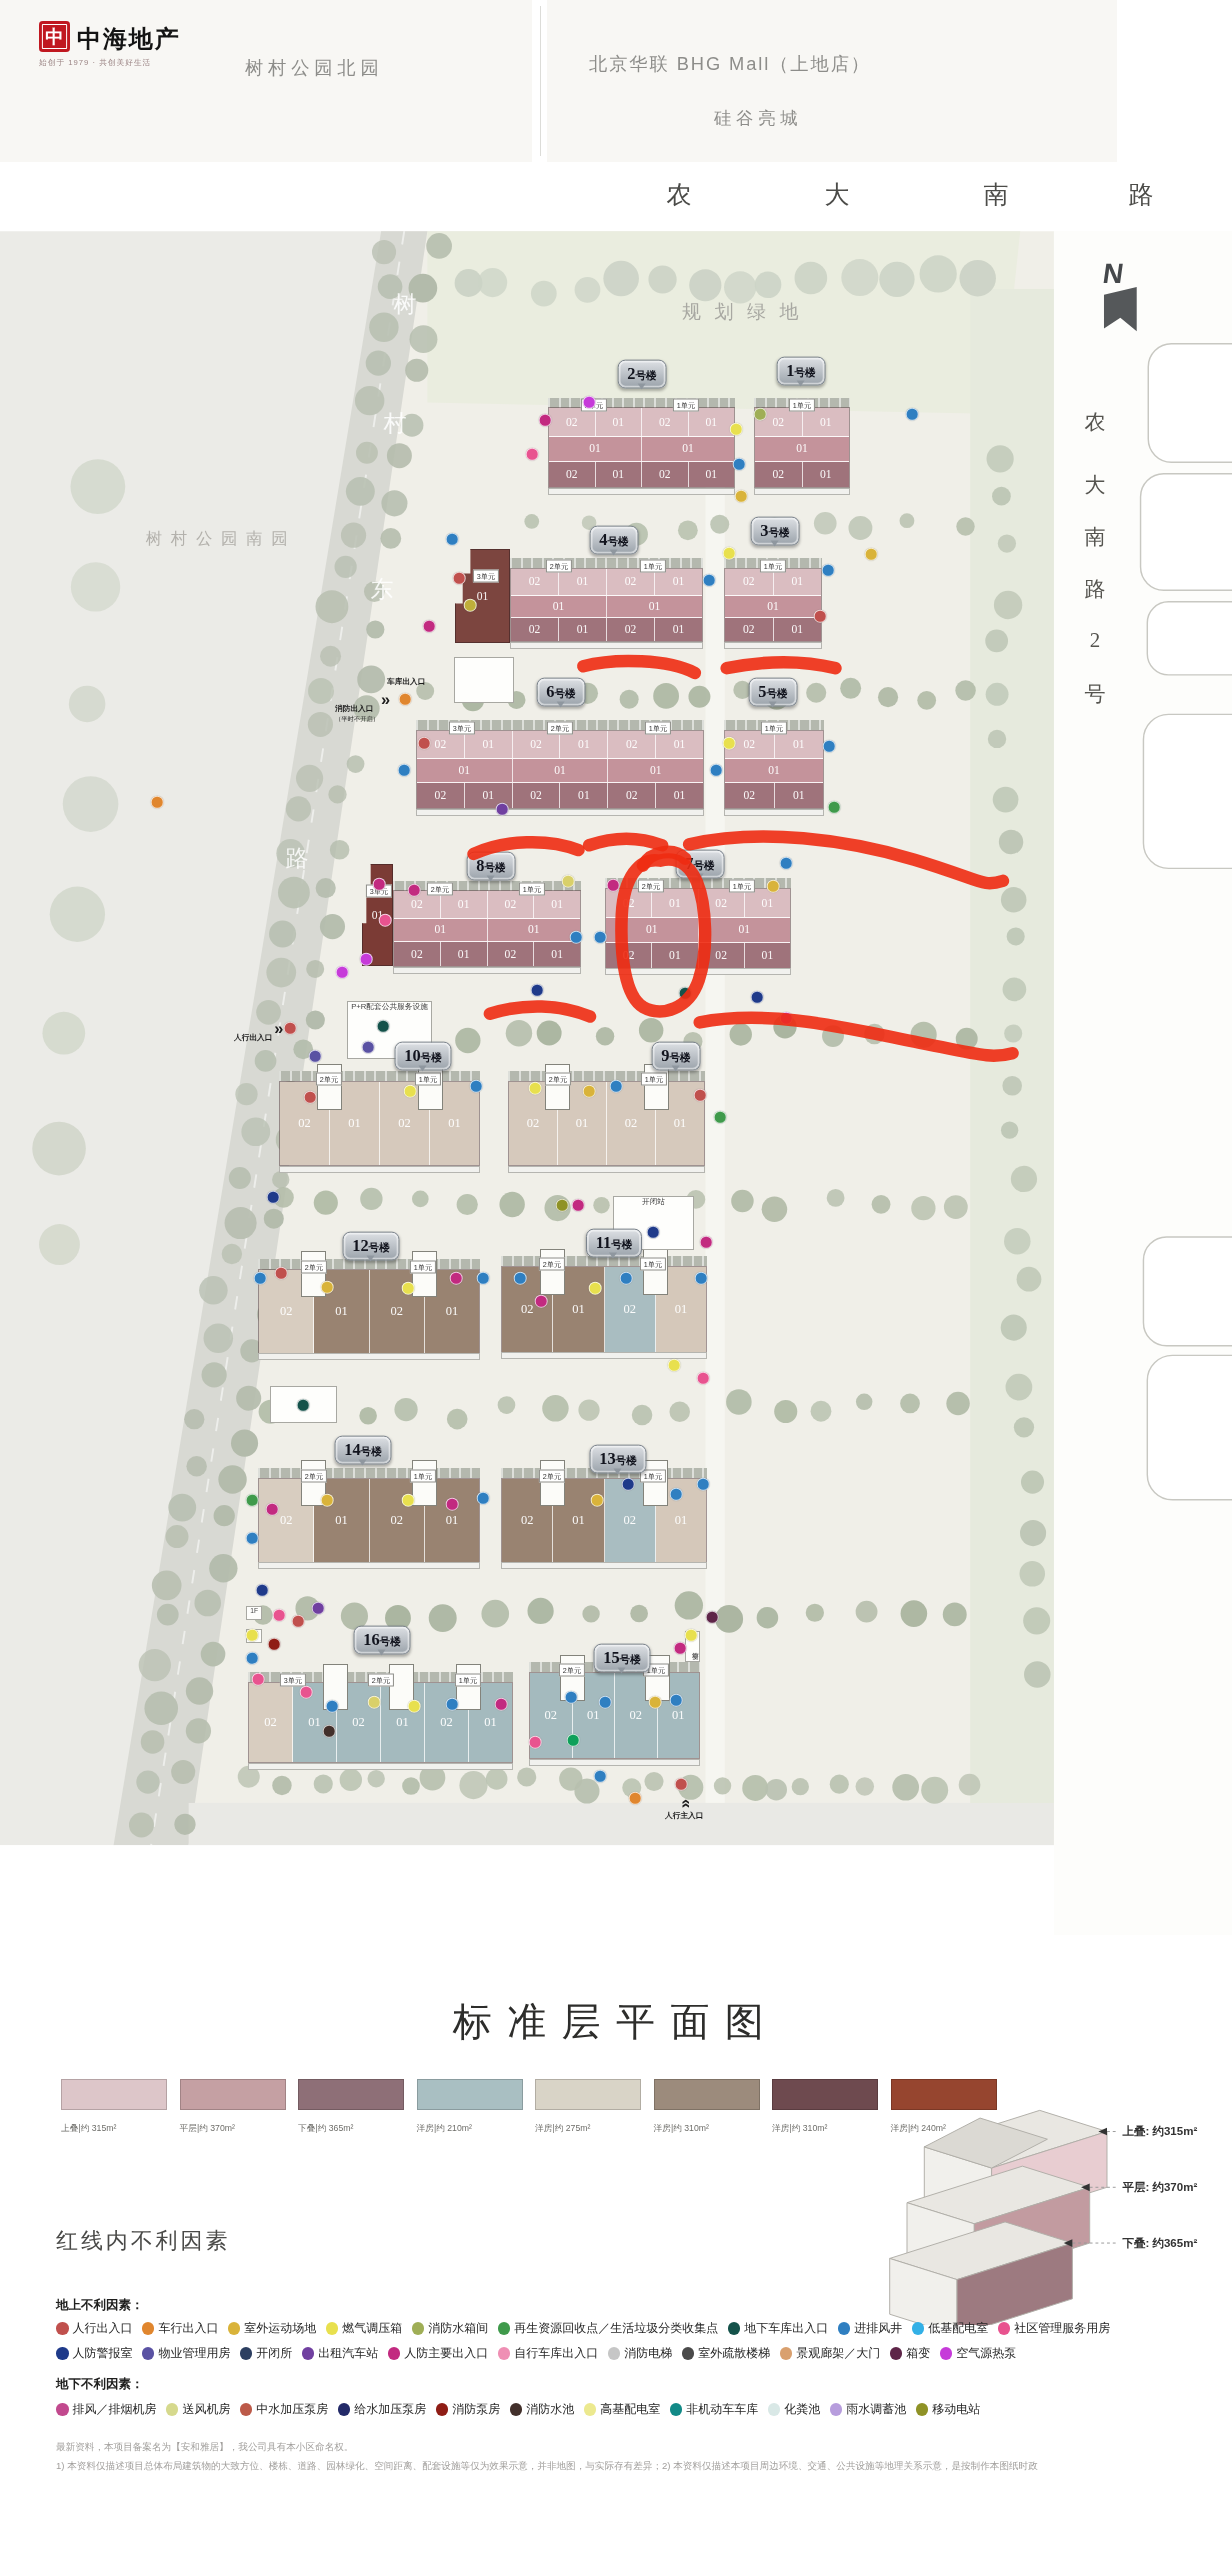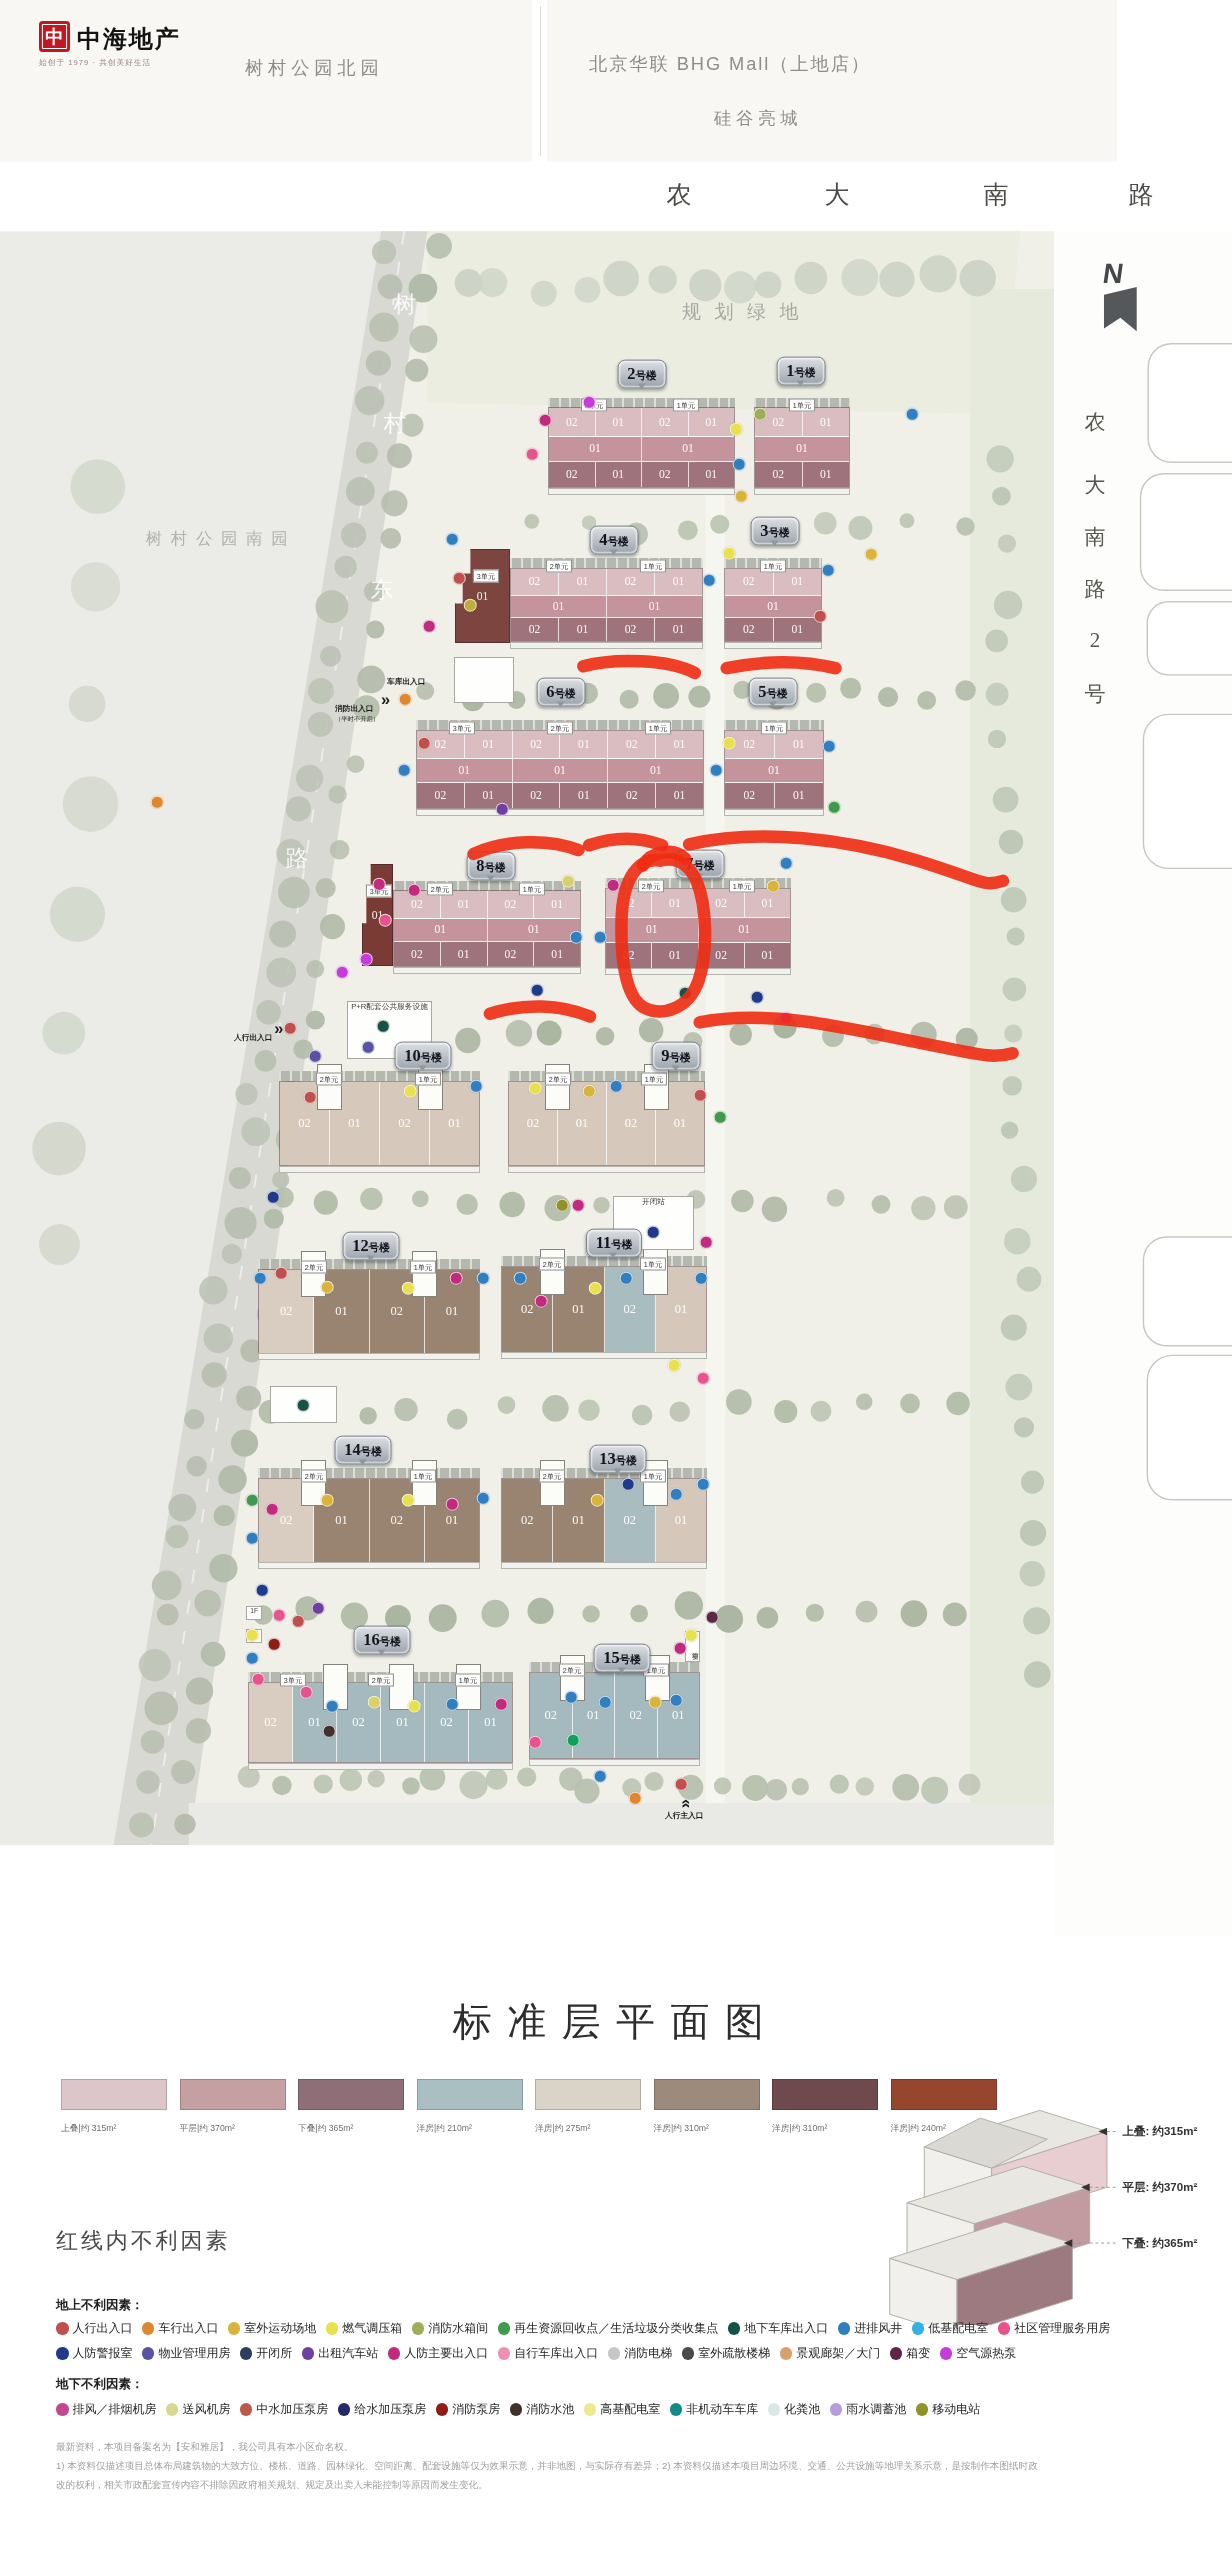--- a/index.html
+++ b/index.html
@@ -1003,16 +1003,15 @@
         <div class="fl">雨水调蓄池</div>
       </div>
       <div class="fitem">
         <div class="fd" style="background: rgb(143, 146, 38);"></div>
         <div class="fl">移动电站</div>
       </div>
     </div>
   <div class="disc" id="disclaimer">
       <div>最新资料，本项目备案名为【安和雅居】，我公司具有本小区命名权。</div>
       <div>1) 本资料仅描述项目总体布局建筑物的大致方位、楼栋、道路、园林绿化、空间距离、配套设施等仅为效果示意，并非地图，与实际存有差异；2) 本资料仅描述本项目周边环境、交通、公共设施等地理关系示意，是按制作本图纸时政</div>
-      <div>改的权利，相关市政配套宣传内容不排除因政府相关规划、规定及出卖人未能控制等原因而发生变化。</div>
     </div>
 </div>
 
 
 </body></html>

